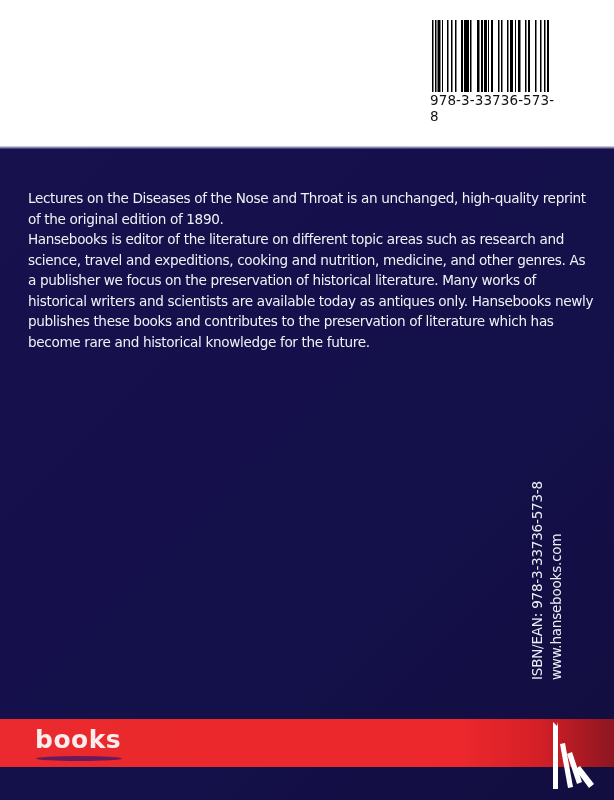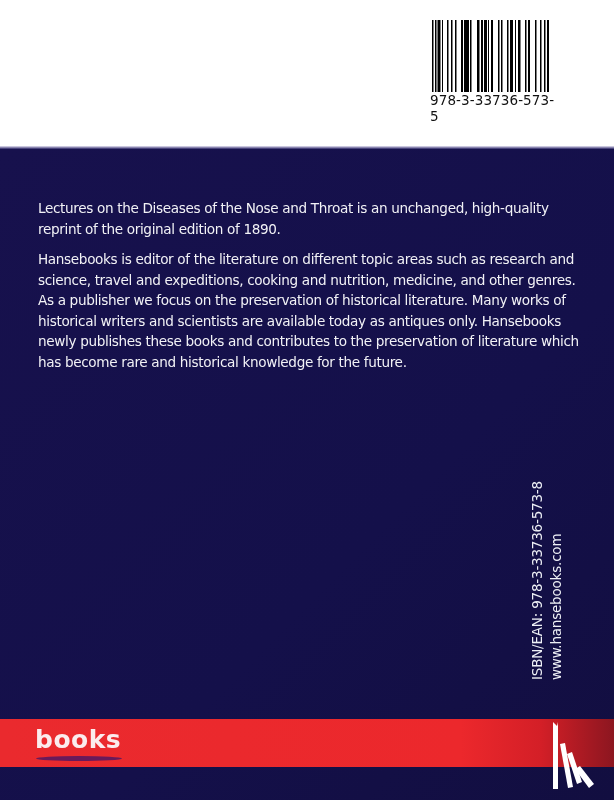--- a/index.html
+++ b/index.html
@@ -28,21 +28,21 @@
   }
   .navy-edge {
     position: absolute; left: 0; top: 146px; width: 614px; height: 3px;
     background: linear-gradient(#e8e6f6, #2a2466);
   }
   .blurb {
     position: absolute; left: 28px; top: 188px; width: 566px;
     color: #f2f2f6; font-size: 13.6px; line-height: 20.5px;
     font-family: "DejaVu Sans", sans-serif; letter-spacing: -0.35px;
   }
-  .blurb p { margin: 10px; }
+  .blurb p { margin: 0; }
   .vertical-text {
     position: absolute; left: 528px; top: 680px;
     transform-origin: 0 0; transform: rotate(-90deg);
     color: #eef0f6; font-size: 13.5px; line-height: 19px; white-space: nowrap;
     font-family: "DejaVu Sans", sans-serif; letter-spacing: -0.2px;
   }
   .red-band {
     position: absolute; left: 0; top: 719px; width: 614px; height: 48px;
     background: linear-gradient(90deg, #ea2a2e 0%, #ec282c 75%, #d41f27 88%, #8c1620 100%);
   }
@@ -86,21 +86,21 @@
         <rect x="83" y="0" width="1" height="72"></rect>
         <rect x="86" y="0" width="2.5" height="72"></rect>
         <rect x="93" y="0" width="1.5" height="72"></rect>
         <rect x="96" y="0" width="2" height="72"></rect>
         <rect x="103" y="0" width="1.5" height="72"></rect>
         <rect x="108" y="0" width="1.5" height="72"></rect>
         <rect x="112" y="0" width="1.5" height="72"></rect>
         <rect x="115" y="0" width="2" height="72"></rect>
       </g>
     </svg>
-    <div class="barcode-text">978-3-33736-573-5</div>
+    <div class="barcode-text">978-3-33736-573-8</div>
   </div>
 </div>
 
 <div class="navy"></div>
 <div class="navy-edge"></div>
 
 <div class="blurb">
   <p>Lectures on the Diseases of the Nose and Throat is an unchanged, high-quality reprint of the original edition  of 1890.</p>
   <p>Hansebooks is editor of the literature on different topic areas such as research and science, travel and expeditions, cooking and nutrition, medicine, and other genres. As a publisher we focus on the preservation of historical literature. Many works of historical writers and scientists are available today as antiques only. Hansebooks newly publishes these books and contributes to the preservation of literature which has become rare and historical knowledge for the future.</p>
 </div>

